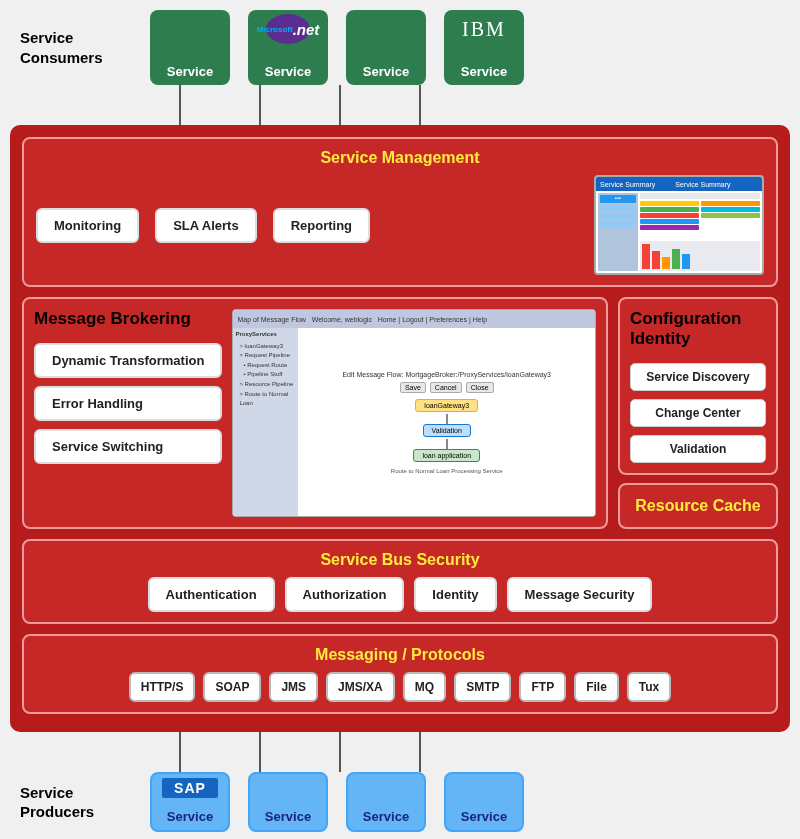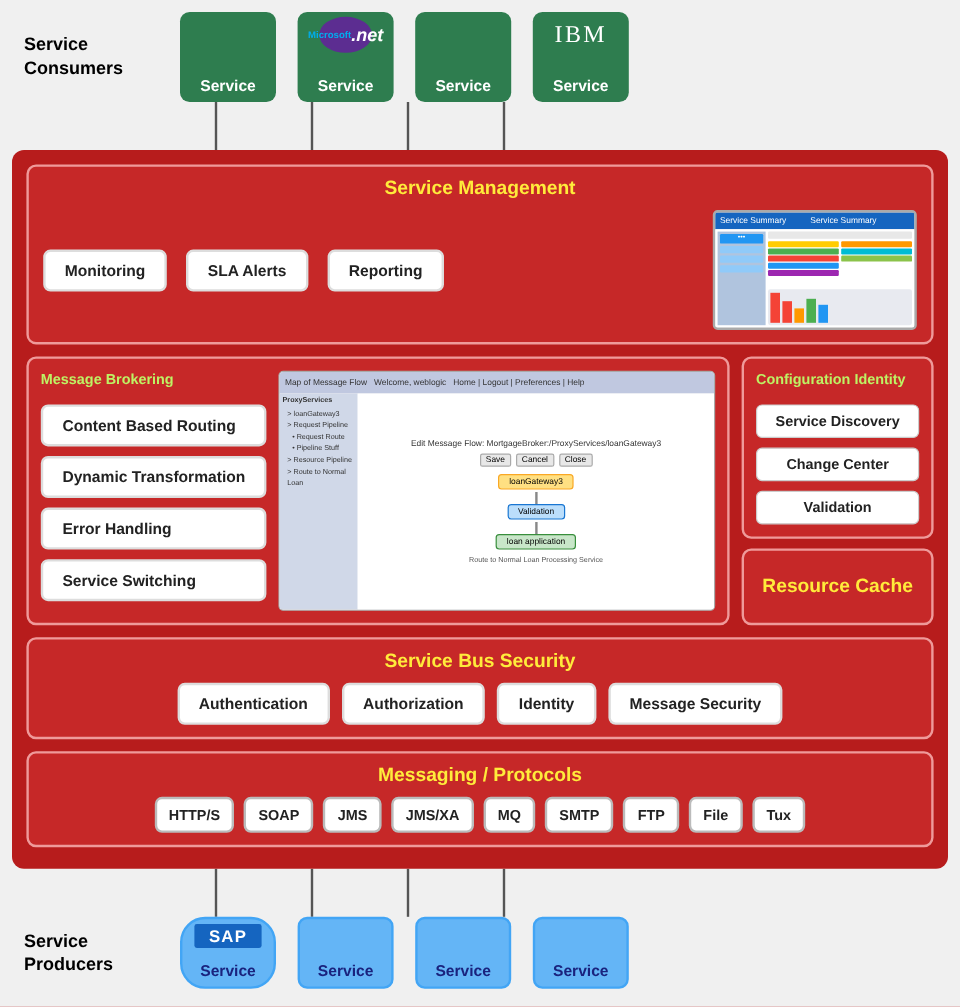--- a/index.html
+++ b/index.html
@@ -325,21 +325,20 @@
       min-height: 60px;
       display: flex;
       flex-direction: column;
       align-items: center;
       justify-content: flex-end;
       border: 2px solid #42a5f5;
     }
     .service-box-blue.sap {
       justify-content: space-between;
       padding-top: 4px;
-      border-radius: 21px;
     }
 
     
     .vert-connectors-top {
       display: flex;
       width: 100%;
       height: 40px;
       padding-left: 130px;
       gap: 0;
     }
@@ -354,22 +353,22 @@
       background: #555;
     }
 
     .config-right {
       display: flex;
       flex-direction: column;
       gap: 8px;
     }
 
     .section-label-yellow {
-      color: #bef264;
-      font-size: 12px;
+      color: #000000;
+      font-size: 17px;
       font-weight: bold;
       margin-bottom: 6px;
     }
 
     .small-white-btn {
       background: white;
       border: 1px solid #ccc;
       border-radius: 5px;
       padding: 6px 10px;
       font-size: 12px;
@@ -499,21 +498,20 @@
           </div>
         </div>
       </div>
     </div>
 
     <div class="middle-section">
 
       <div class="message-brokering">
         <div class="mb-left">
           <div class="section-label-yellow">Message Brokering</div>
-          <div class="white-button">Content Based Routing</div>
           <div class="white-button">Dynamic Transformation</div>
           <div class="white-button">Error Handling</div>
           <div class="white-button">Service Switching</div>
         </div>
 
         <div class="mb-screenshot">
           <div class="mb-screen-top">
             Map of Message Flow &nbsp; Welcome, weblogic &nbsp; Home | Logout | Preferences | Help
           </div>
           <div class="mb-screen-body">

